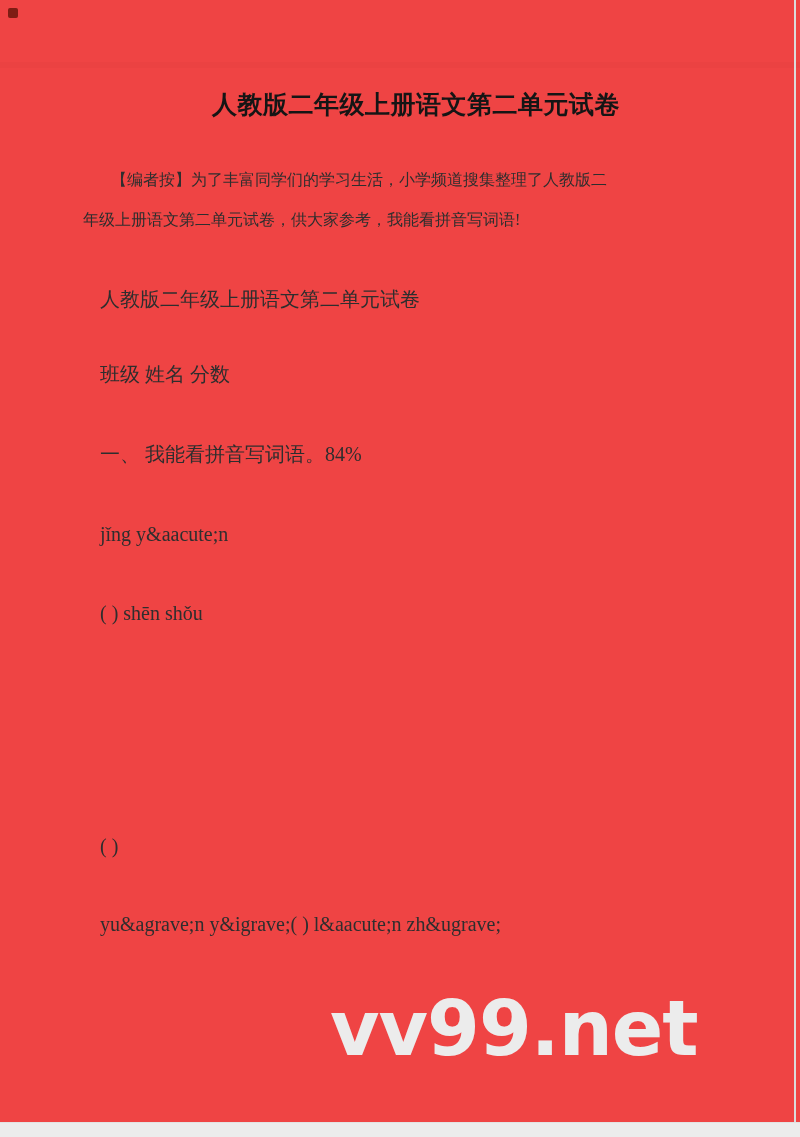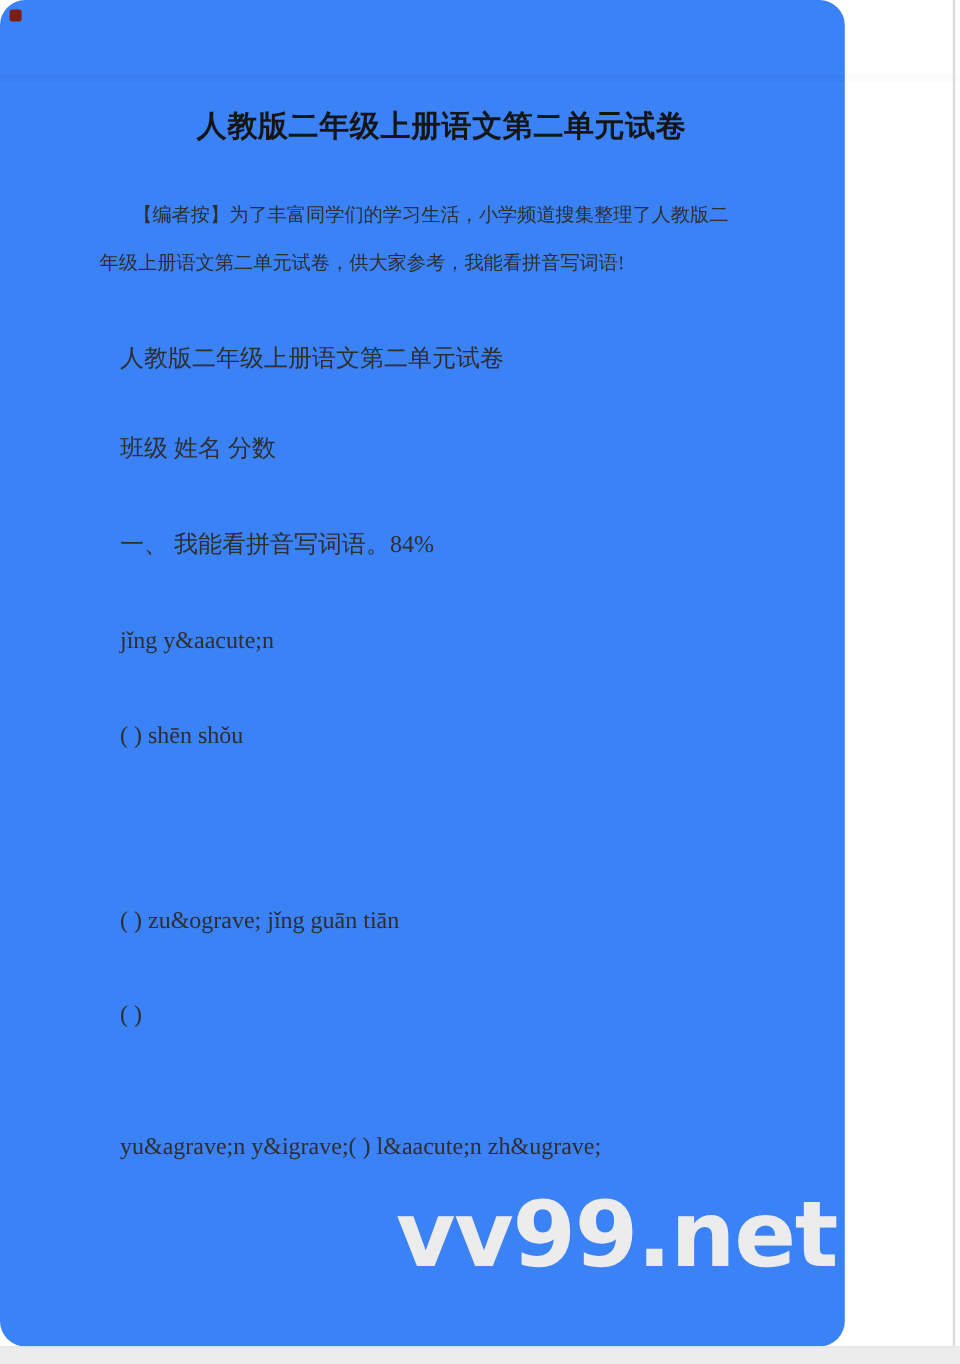--- a/index.html
+++ b/index.html
@@ -13,24 +13,23 @@
   }
   .viewport {
     position: relative;
     width: 800px;
     height: 1137px;
     background: #ffffff;
   }
   .doc-page {
     position: absolute;
     left: 0; top: 0;
-    width: 704px;
+    width: 800px;
     height: 1122px;
-    background: #3b82f6;
-    border-radius: 21px;
+    background: #ef4444;
   }
   .top-band {
     position: absolute;
     left: 0; top: 62px;
     width: 800px; height: 6px;
     background: rgba(0,0,0,0.015);
   }
   .red-marker {
     position: absolute;
     left: 8px; top: 8px;
@@ -116,25 +115,24 @@
 
     <p class="doc-line" style="top:363px">班级 姓名 分数</p>
 
     <p class="doc-line" style="top:443px">一、 我能看拼音写词语。84%</p>
 
     <p class="doc-line" style="top:523px">jǐng y&amp;aacute;n</p>
 
     <p class="doc-line" style="top:602px">( ) shēn shǒu</p>
 
 
-    <p class="doc-line" style="top:756px">( ) zu&amp;ograve; jǐng guān tiān</p>
 
     <p class="doc-line" style="top:835px">( )</p>
 
-    <p class="doc-line" style="top:945px">yu&amp;agrave;n y&amp;igrave;( ) l&amp;aacute;n zh&amp;ugrave;</p>
+    <p class="doc-line" style="top:913px">yu&amp;agrave;n y&amp;igrave;( ) l&amp;aacute;n zh&amp;ugrave;</p>
 
 
     <div class="right-border-line"></div>
 
   </div>
 
   <div class="bottom-bar"></div>
 
 </div>
 

